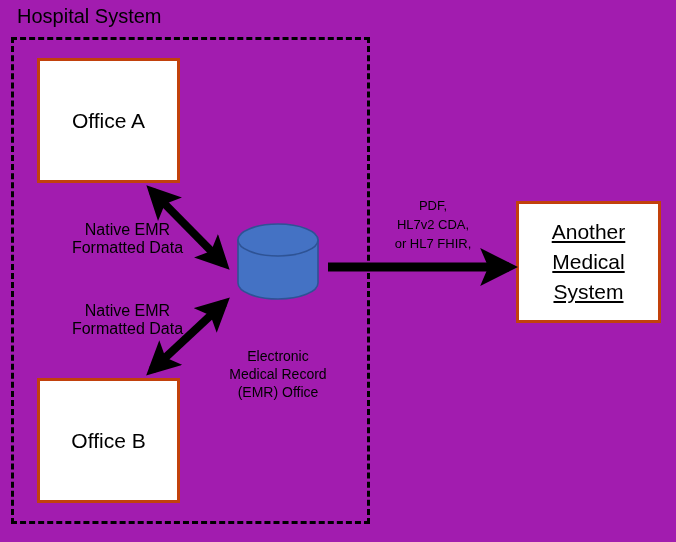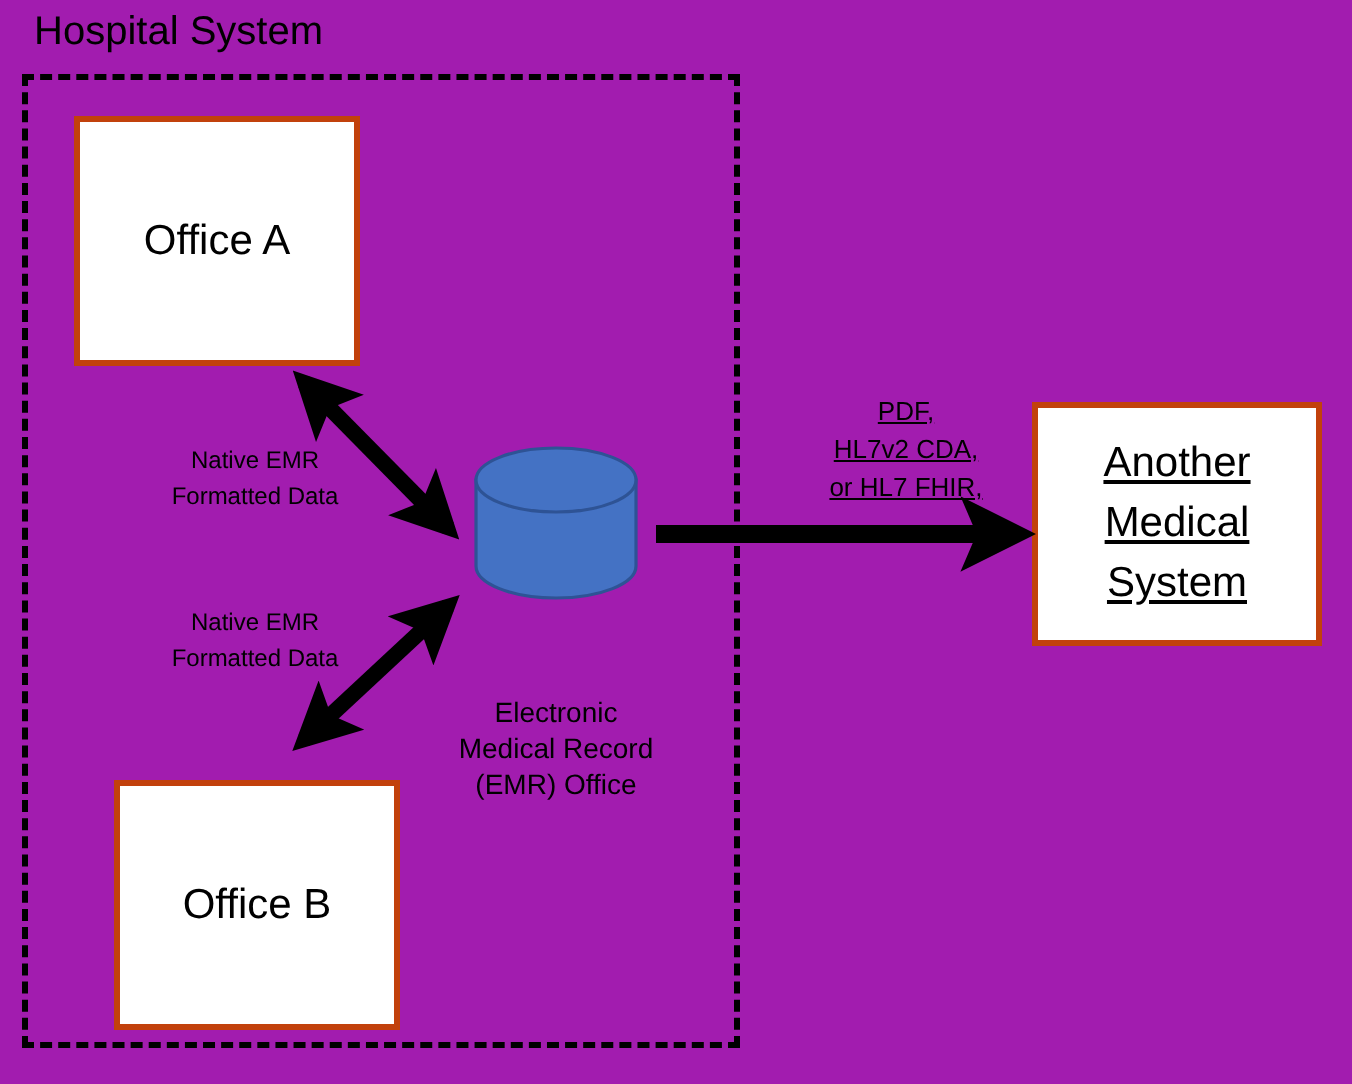--- a/index.html
+++ b/index.html
@@ -42,21 +42,21 @@
     box-sizing: border-box;
     display: flex;
     align-items: center;
     justify-content: center;
     text-align: center;
   }
   #office-a-box {
     left: 37px; top: 58px; width: 143px; height: 125px;
   }
   #office-b-box {
-    left: 37px; top: 390px; width: 143px; height: 125px; margin-left: 20px;
+    left: 37px; top: 378px; width: 143px; height: 125px;
   }
   .node-label-lg {
     font-size: 21px;
     line-height: 26px;
   }
   #another-hospital-box {
     left: 516px; top: 201px; width: 145px; height: 122px; text-decoration: underline;
   }
   #another-hospital-label {
     font-size: 21px;
@@ -73,35 +73,34 @@
     width: 100px;
     text-align: center;
     font-size: 14px;
     line-height: 18px;
     margin-top: 36px;
   }
 
   
   .edge-label {
     text-align: center;
-    font-size: 12px;
+    font-size: 16px;
     line-height: 18px;
     white-space: nowrap;
   }
   #label-native-emr-top {
     left: 70px; top: 221px; width: 115px;
   }
   #label-native-emr-bottom {
     left: 70px; top: 302px; width: 115px;
   }
   #label-export-formats {
-    left: 392px; top: 196px; width: 122px;
+    left: 372px; top: 196px; width: 122px;
     font-size: 13px;
     line-height: 19px;
-    text-decoration: underline;
   }
 
   
   #arrow-layer {
     left: 0; top: 0; width: 676px; height: 542px;
     pointer-events: none;
   }
 </style>
 </head>
 <body>

